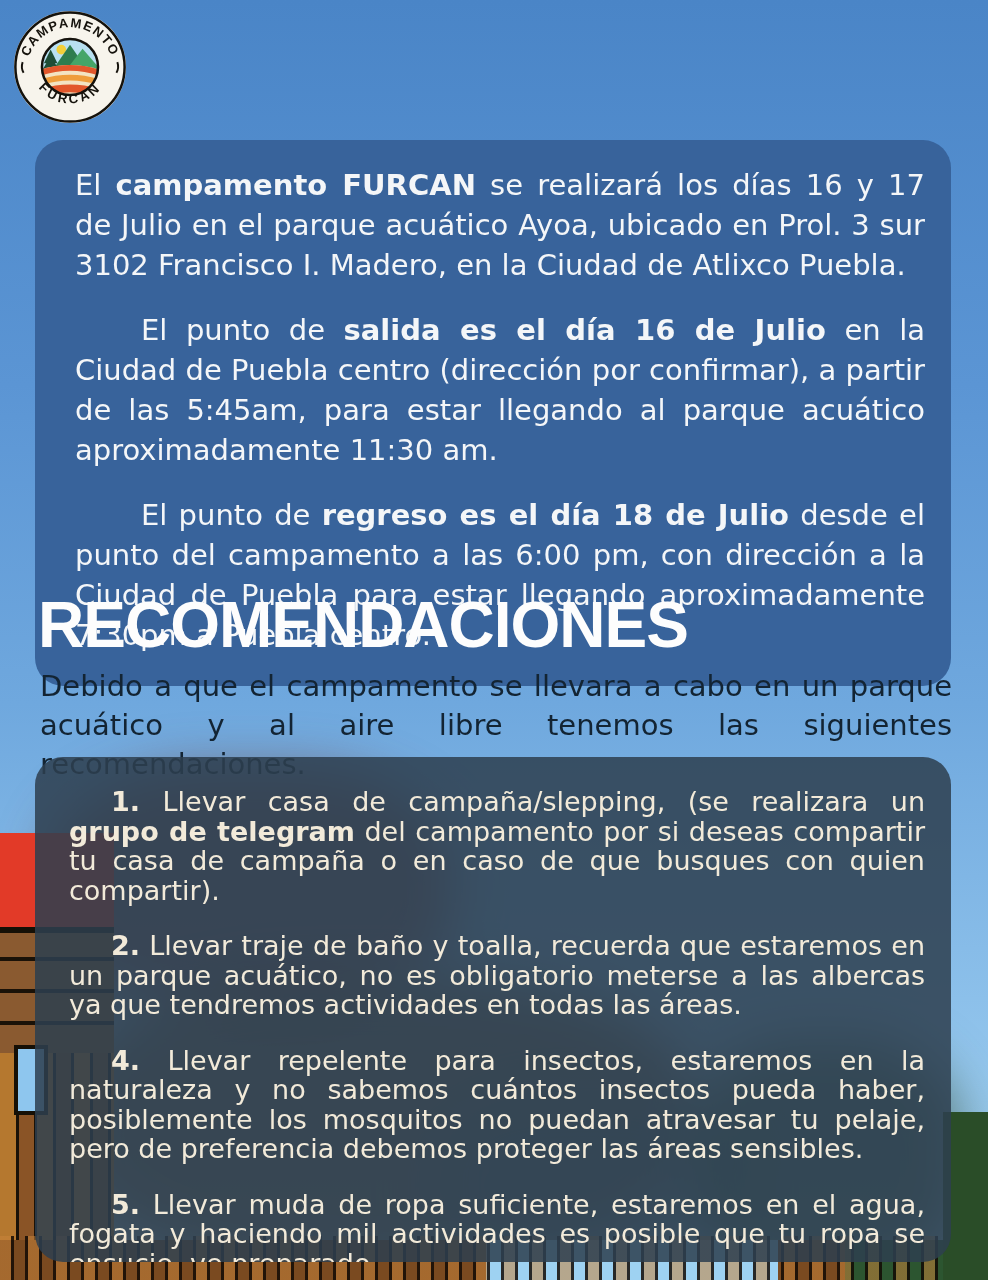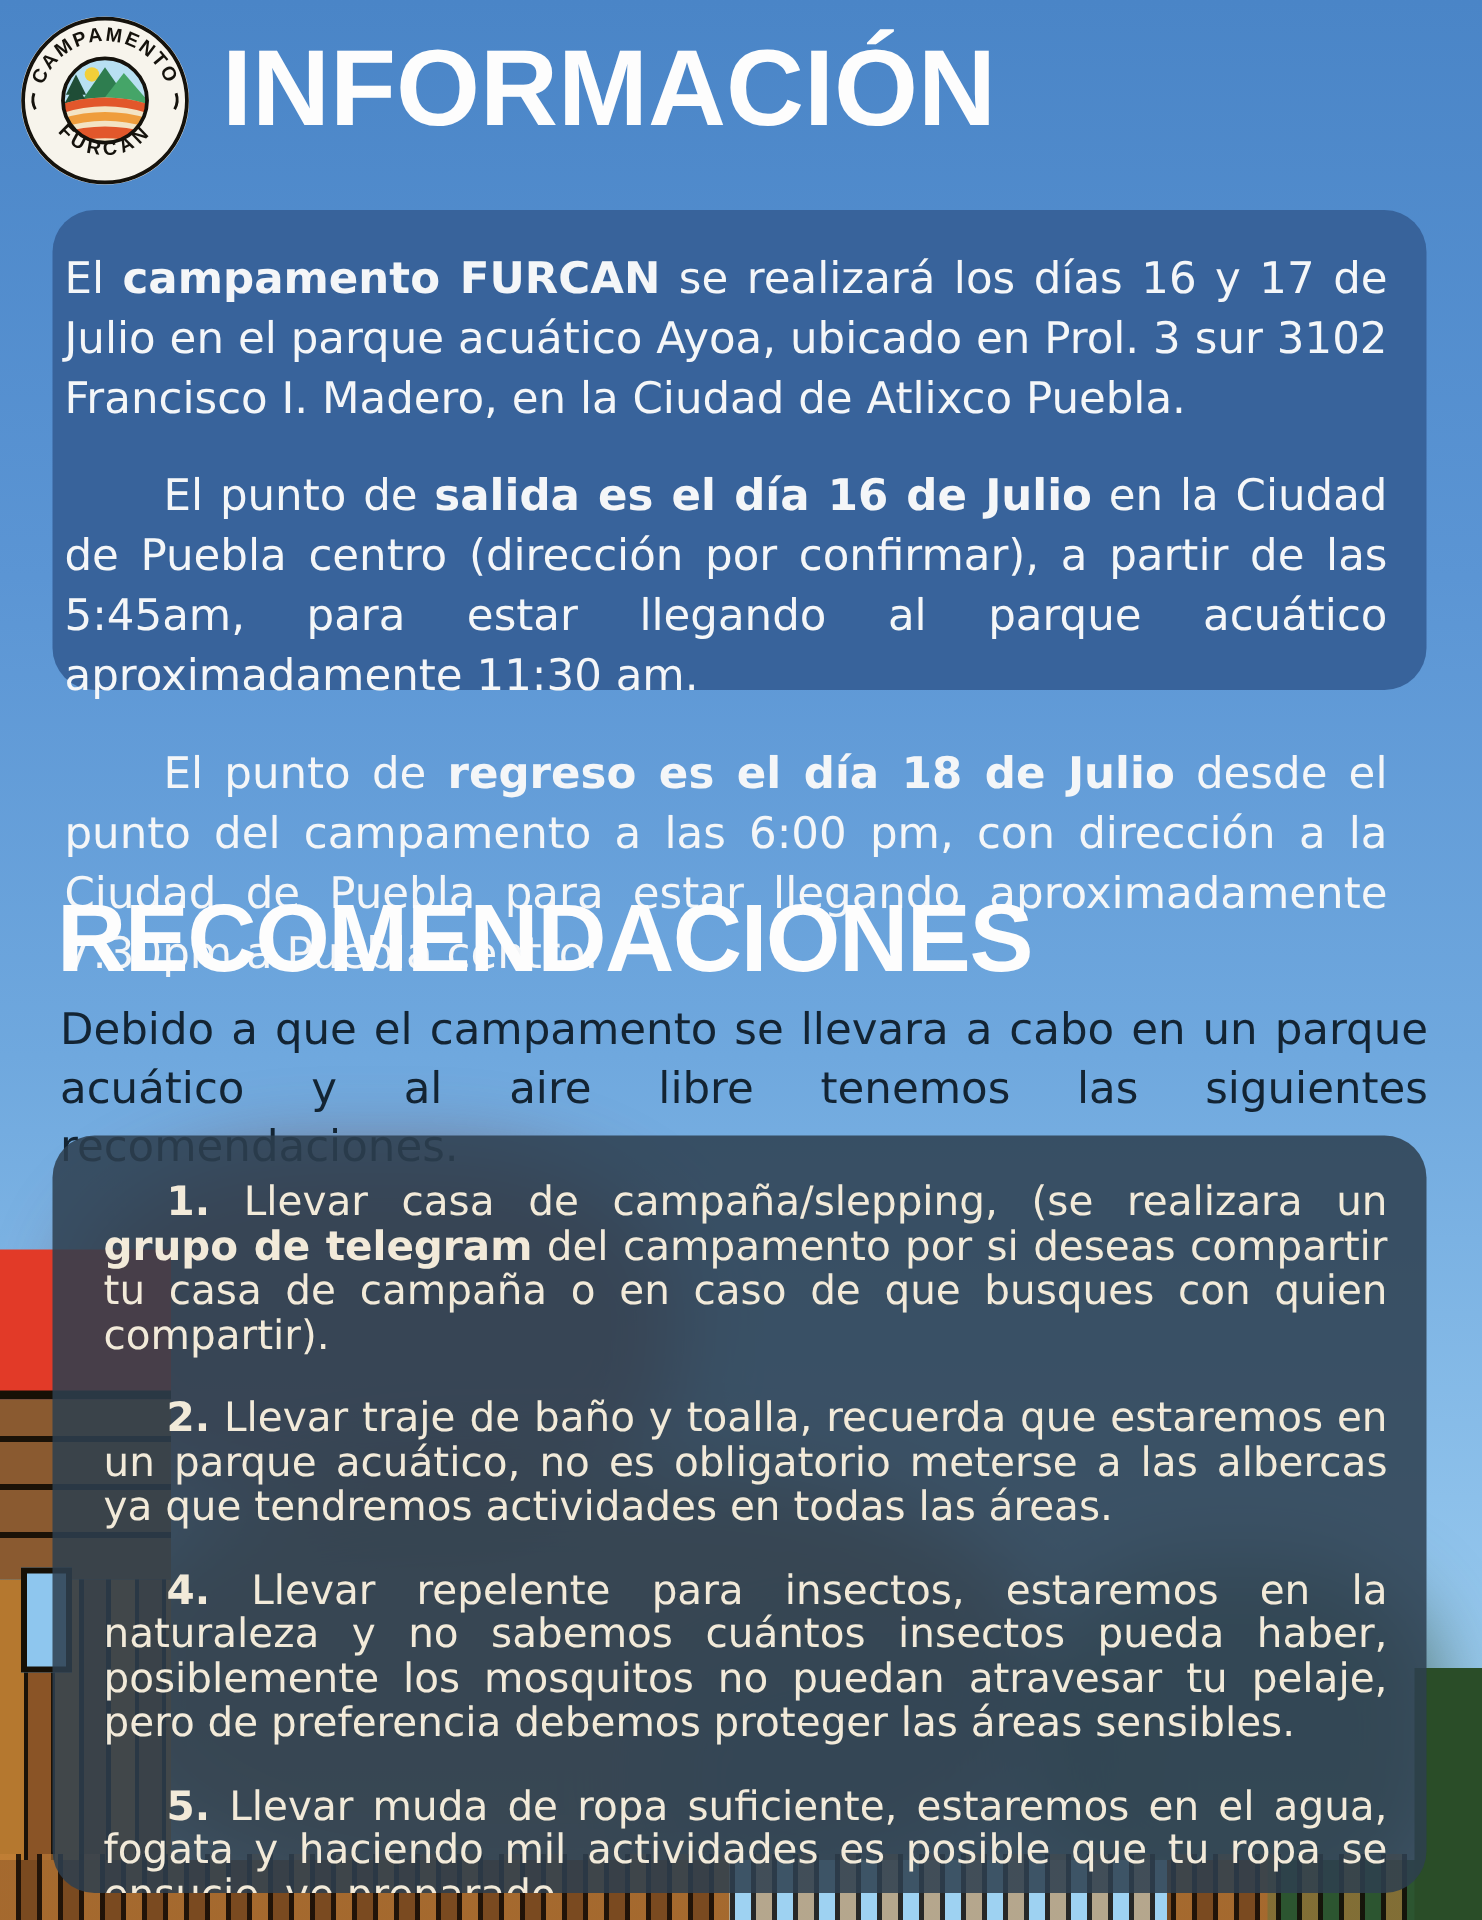--- a/index.html
+++ b/index.html
@@ -23,22 +23,22 @@
   .grass-blades{left:0;top:1236px;width:988px;height:44px;
       background:repeating-linear-gradient(90deg,rgba(200,131,58,.55) 0 11px,rgba(18,10,4,.85) 11px 14px,rgba(0,0,0,0) 14px 25px,rgba(18,10,4,.85) 25px 28px);}
   .bush-right{left:943px;top:1112px;width:45px;height:170px;background:#2a4d28;}
 
   
   .logo{position:absolute;left:12px;top:9px;width:116px;height:116px;}
   .page-title{position:absolute;left:148px;top:20px;font-size:72px;font-weight:800;
       color:#fdfdfd;letter-spacing:0;line-height:1.1;font-family:"Liberation Sans",sans-serif;}
 
   
-  .info-box{position:absolute;left:35px;top:140px;width:916px;height:320px;border-radius:28px;
-      background:#38639b;box-sizing:border-box;padding:25px 26px 0 8px;color:#f4f6f8;
+  .info-box{position:absolute;left:35px;top:140px;width:916px;height:546px;border-radius:28px;
+      background:#38639b;box-sizing:border-box;padding:25px 26px 0 40px;color:#f4f6f8;
       font-size:29px;line-height:40px;text-align:justify;}
   .info-box p{margin:0 0 25px 0;}
   .info-box p.indent{text-indent:66px;}
   .info-box b{font-weight:700;}
 
   
   .rec-title{position:absolute;left:38px;top:592px;font-size:64px;font-weight:700;
       color:#fdfdfd;letter-spacing:-1px;line-height:1.05;font-family:"Liberation Sans",sans-serif;}
   .rec-intro{position:absolute;left:40px;top:667px;width:912px;color:#132433;
       font-size:29px;line-height:39px;text-align:justify;}
@@ -97,21 +97,20 @@
       <polygon points="40,48 49,64 31,64" fill="#1f4d36"></polygon>
       <rect x="38.5" y="62" width="3" height="6" fill="#3a2a14"></rect>
       <path d="M29,63 Q60,53 91,63 L91,90 L29,90 Z" fill="#f3e3c3"></path>
       <path d="M29,66 Q60,56 91,66" stroke="#e2572b" stroke-width="6" fill="none"></path>
       <path d="M29,76 Q60,66 91,76" stroke="#ef9d3c" stroke-width="6" fill="none"></path>
       <path d="M29,87 Q60,77 91,87" stroke="#e2572b" stroke-width="8" fill="none"></path>
     </g>
     <circle cx="60" cy="60" r="29" fill="none" stroke="#15120c" stroke-width="2.6"></circle>
   </svg>
 
-  <div class="page-title">INFORMACIÓN</div>
 
   <div class="info-box">
     <p><span>El </span><b>campamento  FURCAN</b><span> se realizará los días 16 y 17 de Julio en el parque acuático Ayoa, ubicado en Prol. 3 sur 3102 Francisco I. Madero, en la Ciudad de Atlixco Puebla.</span></p>
     <p class="indent"><span>El punto de </span><b>salida es el día 16 de Julio</b><span> en la Ciudad de Puebla centro (dirección por confirmar), a partir de las 5:45am, para estar llegando al parque acuático aproximadamente 11:30 am.</span></p>
     <p class="indent"><span>El punto de </span><b>regreso es el día 18 de Julio</b><span> desde el punto del campamento a las 6:00 pm, con dirección a la Ciudad de Puebla para estar llegando aproximadamente 7:30pm a Puebla centro.</span></p>
   </div>
 
   <div class="rec-title">RECOMENDACIONES</div>
   <div class="rec-intro">Debido a que el campamento se llevara a cabo en un parque acuático y al aire libre tenemos las siguientes recomendaciones.</div>
 

